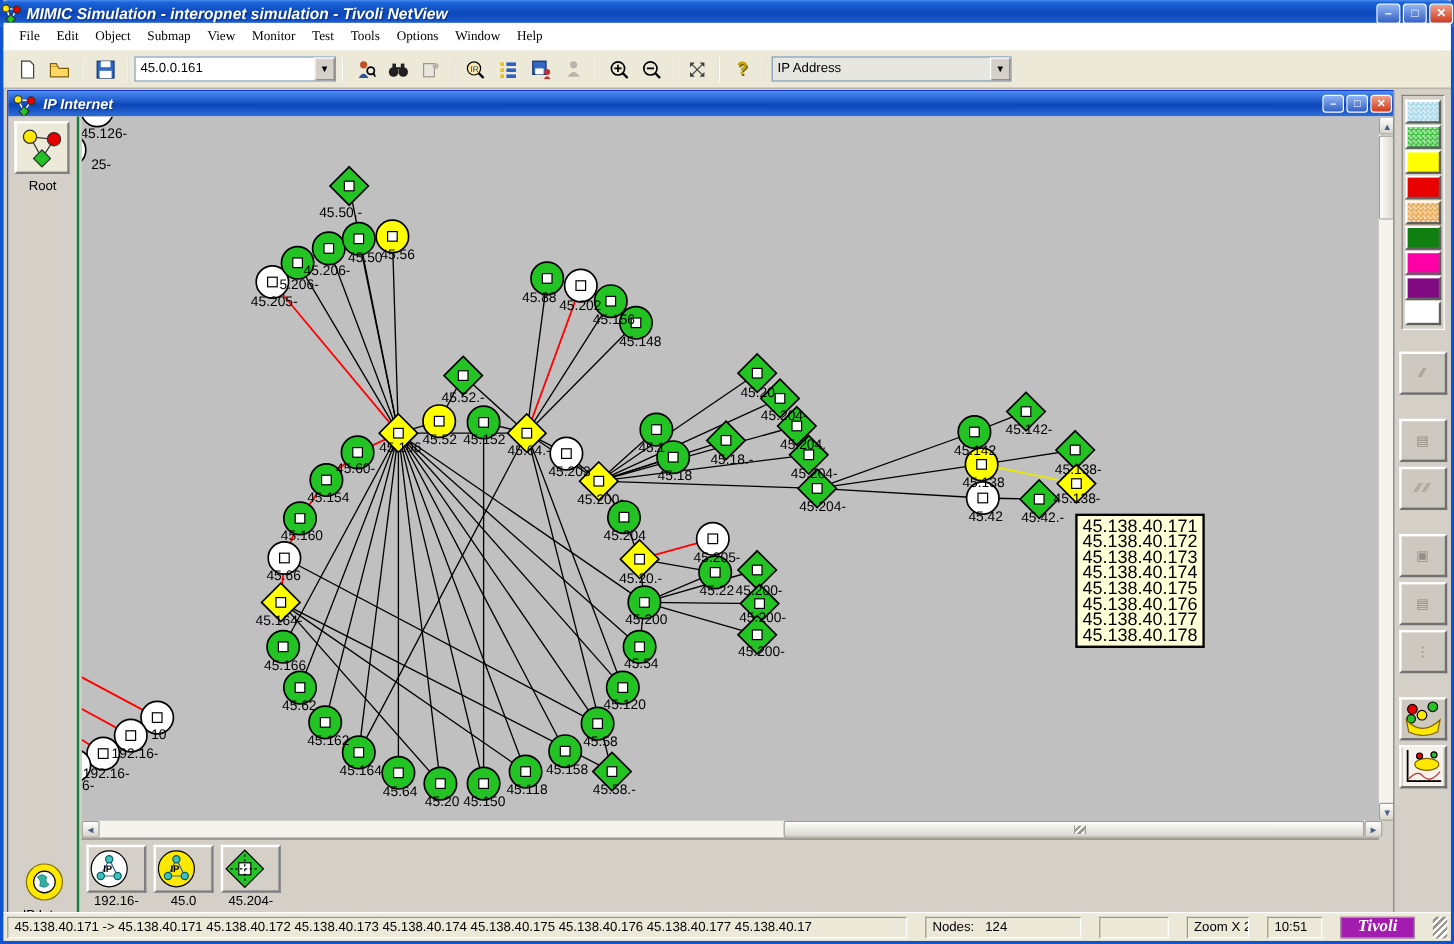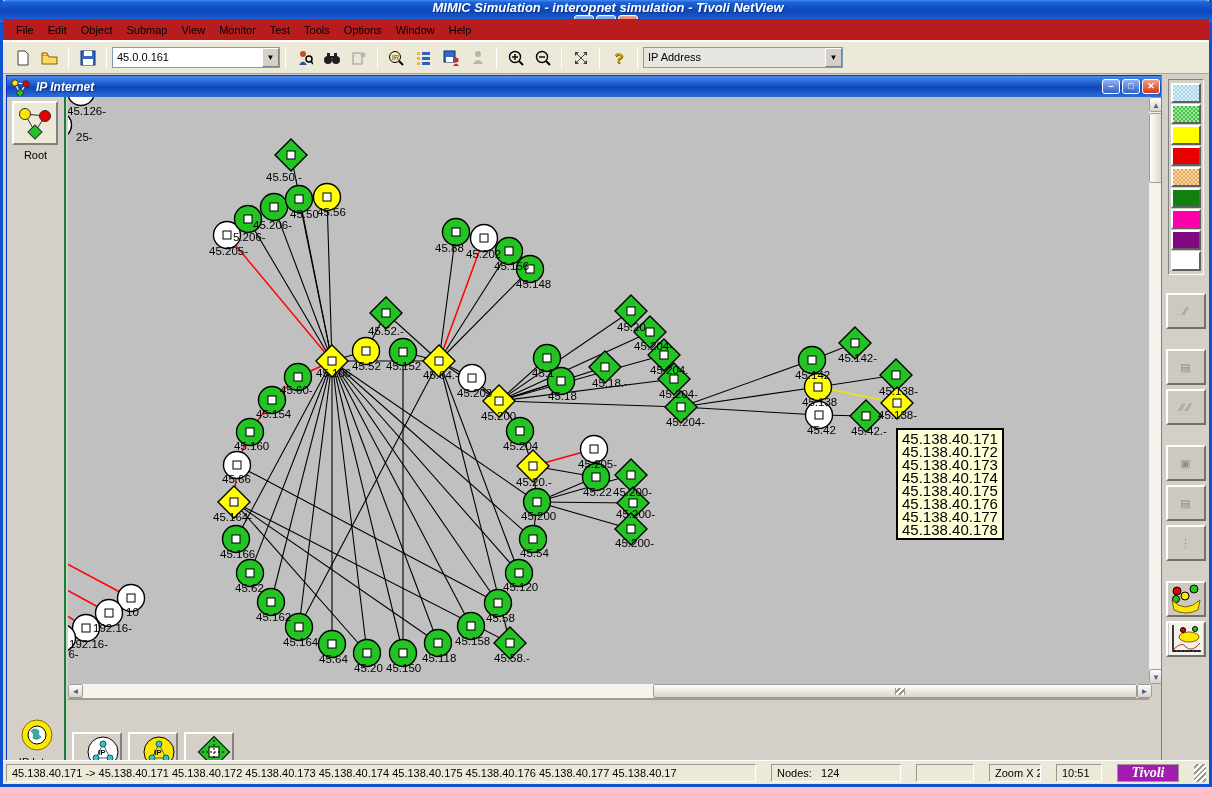--- a/index.html
+++ b/index.html
@@ -3,32 +3,32 @@
 <meta charset="utf-8">
 <style>
   * { box-sizing: border-box; margin: 0; padding: 0; }
   html,body { width:1212px; height:787px; overflow:hidden;
     font-family:"Liberation Sans", sans-serif; font-size:11px; background:#d4d0c8; }
   #win { position:absolute; inset:0; border-left:3px solid #0f53d0; border-right:3px solid #0f53d0; border-bottom:3px solid #0f53d0; }
 
   
   .titlebar { position:absolute; left:-3px; right:-3px; top:0; height:22px;
     background:linear-gradient(180deg,#4a8af0 0%,#1b64d8 10%,#0d47bb 50%,#1c5ecf 90%,#3675e0 100%);
-    border-radius:7px 7px 0 0; display:flex; align-items:center; padding:0 1px; color:#fff;flex-direction:column; }
+    border-radius:7px 7px 0 0; display:flex; align-items:center; padding:0 1px; color:#fff; }
   .titlebar .ttext { font-weight:bold; font-style:italic; font-size:13px; margin-left:4px;
     text-shadow:1px 1px 1px #0a3186; white-space:nowrap; flex:1; }
   .winbtns { display:flex; gap:2px; }
   .wbtn { width:20px; height:17px; border:1px solid #fff; border-radius:3px; color:#fff;
     font-size:10px; line-height:15px; text-align:center; font-weight:bold;
     background:linear-gradient(#8fb4f2,#3461c4); }
   .wbtn.close { background:linear-gradient(#f0a088,#cf3a1d); }
 
   
-  #menubar { position:absolute; left:0; right:0; top:19px; height:22px; background:#b91c1c;
-    display:flex; align-items:center; padding-left:6px; border-bottom:1px solid #fff; }
+  #menubar { position:absolute; left:0; right:0; top:19px; height:22px; background:#ffffff;
+    display:flex; align-items:center; padding-left:6px; border-bottom:1px solid #fff;font-family:Liberation Serif, serif; }
   .menu-item { padding:3px 7px; color:#000; }
   #toolbar { position:absolute; left:0; right:0; top:41px; height:33px; background:#ece9d8;
     border-top:1px solid #fff; border-bottom:1px solid #aca899; display:flex; align-items:center; padding-left:6px; }
   .tbtn { width:25px; height:25px; margin:0 1px; display:flex; align-items:center; justify-content:center; border:1px solid transparent; }
   .tsep { width:1px; height:22px; background:#aca899; margin:0 5px; border-right:1px solid #fff; }
   .combo { display:flex; height:21px; border:1px solid #7f9db9; background:#fff; align-items:stretch; }
   .combo .cval { padding:3px 20px 0 4px; white-space:nowrap; overflow:hidden; }
   .combo .carrow { width:17px; background:#d4d0c8; border:1px solid; border-color:#fff #808080 #808080 #fff;
     font-size:8px; text-align:center; line-height:18px; color:#000; }
   #ctxcombo { width:168px; } #ctxcombo .cval { flex:1; }
@@ -69,21 +69,21 @@
     background:linear-gradient(#fdfdfb,#d8d5cb); border:1px solid #9f9d93; border-radius:2px; }
   #hscroll .grip { position:absolute; left:50%; top:3px; width:10px; height:7px;
     border-left:1px solid #9f9d93; border-right:1px solid #9f9d93; }
 
   
   #bottombar { position:absolute; left:61px; top:622px; right:14px; bottom:0; background:#d4d0c8;
     border-top:2px solid #9f9d93; display:flex; align-items:flex-start; padding:4px 0 0 4px; gap:6px; }
   #curmap { position:absolute; left:0; top:643px; width:59px; height:45px; text-align:center; }
   .submapbtn { width:50px; text-align:center; }
   .submapbtn .face { width:50px; height:40px; background:#d4d0c8; border:2px solid;
-    border-color:#fff #808080 #808080 #fff; display:flex; align-items:center; justify-content:flex-end;margin-top:28px; }
+    border-color:#fff #808080 #808080 #fff; display:flex; align-items:center; justify-content:flex-start; }
   .submapbtn .lbl, #curmap .lbl { display:block; margin-top:1px; }
 
   
   #rightbar { position:absolute; right:0; top:75px; width:48px; height:688px; background:#d4d0c8;
     border-left:1px solid #808080; padding-top:4px; }
   #swatches { width:36px; margin:0 auto; border:1px solid; border-color:#808080 #fff #fff #808080; padding:2px; background:#d4d0c8; }
   .swatch { width:30px; height:20px; margin:1px 0; border:2px solid; border-color:#fff #606060 #606060 #fff; }
   .dither { background-image:repeating-conic-gradient(rgba(255,255,255,.55) 0% 25%, transparent 0% 50%);
     background-size:4px 4px; }
   .rtool { width:40px; height:36px; margin:4px auto 2px auto; background:#cdc9c0; border:2px solid;

